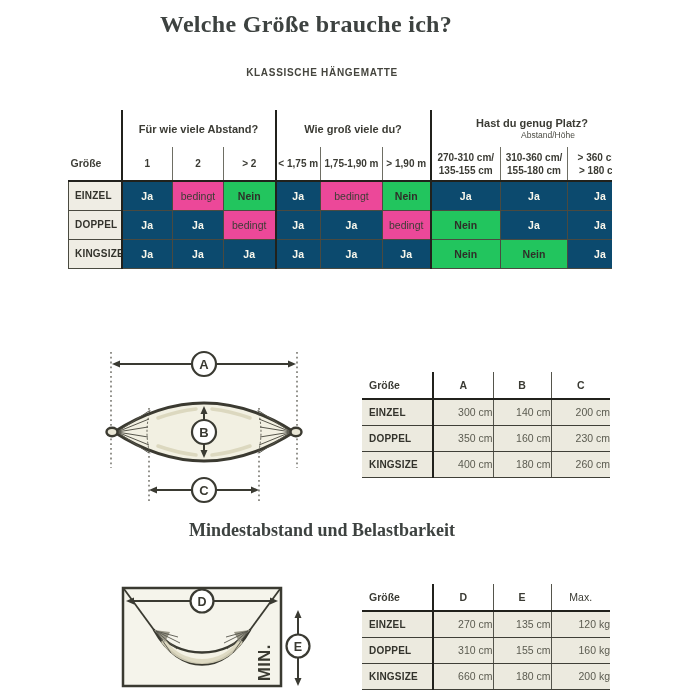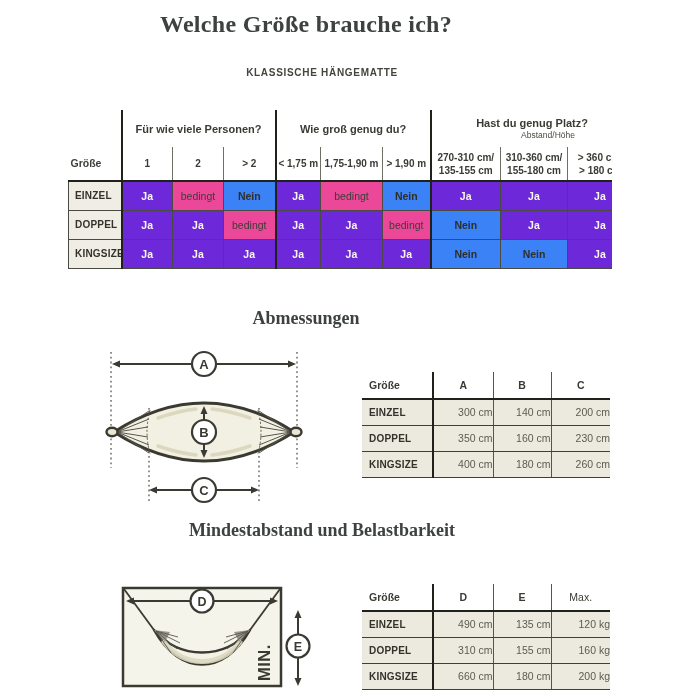--- a/index.html
+++ b/index.html
@@ -19,23 +19,23 @@
     font-weight:bold; font-size:10.5px; color:#3e3e37; border-bottom:2.5px solid #21211c; }
   .cmp .grp { height:37px; font-weight:bold; font-size:11px; color:#3b3b34;
     border-left:2.5px solid #21211c; vertical-align:middle; }
   .cmp .gsub { font-weight:normal; font-size:8.5px; color:#4b4b43; margin-top:1px;margin-left:32px; }
   .cmp .colh { height:34px; font-weight:bold; font-size:10px; color:#3b3b34; line-height:1.3;
     white-space:pre-line; border-left:1px solid #6e6e64; border-bottom:2.5px solid #21211c; }
   .cmp th.gstart, .cmp td.gstart { border-left:2.5px solid #21211c; }
   .cmp tbody td { height:29px; border:1px solid #4a4a40; font-size:10.5px; }
   .cmp td.rowlabel { background:#efede4; font-weight:bold; text-align:left; padding-left:6px;
     font-size:10px; letter-spacing:.2px; color:#33332c; }
-  .v-ja { background:#6d28d9; color:#f8f7ec; font-weight:bold; font-size:11.5px; letter-spacing:.2px; }
+  .v-ja { background:#0c4a6e; color:#f8f7ec; font-weight:bold; font-size:11.5px; letter-spacing:.2px; }
   .v-bedingt { background:#ec4899; color:#3d3d36; font-size:10px; }
-  .v-nein { background:#3b82f6; color:#2f2f29; font-weight:bold; font-size:10px; }
+  .v-nein { background:#22c55e; color:#2f2f29; font-weight:bold; font-size:10px; }
 
   
   .sec-title { position:absolute; left:0; width:100%; text-align:center;
     font-family:"Liberation Serif", serif; font-weight:bold; font-size:18px; color:#3d4240; }
   #title-abmessungen { top:308px; }
   #title-mindest { top:520px;padding-left:32px; }
 
   
   .dim { position:absolute; left:362px; width:248px; border-collapse:collapse; table-layout:fixed; }
   #dim-abmessungen { top:372px; }
@@ -73,24 +73,24 @@
         <col style="width:62px">
         <col style="width:48px">
       <col style="width:70px">
         <col style="width:67px">
         <col style="width:65px">
     </colgroup>
     <thead>
       <tr>
         <th class="corner" rowspan="2">Größe</th>
         <th class="grp" colspan="3">
-          <div>Für wie viele Personen?</div>
+          <div>Für wie viele Abstand?</div>
         </th>
         <th class="grp" colspan="3">
-          <div>Wie groß genug du?</div>
+          <div>Wie groß viele du?</div>
         </th>
         <th class="grp" colspan="3">
           <div>Hast du genug Platz?</div>
           <div class="gsub">Abstand/Höhe</div>
         </th>
       </tr>
       <tr>
         <th class="colh gstart">1</th>
         <th class="colh">2</th>
         <th class="colh">&gt; 2</th>
@@ -138,21 +138,20 @@
         <td class="gstart v-ja">Ja</td>
         <td class="v-ja">Ja</td>
         <td class="v-ja">Ja</td>
         <td class="gstart v-nein">Nein</td>
         <td class="v-nein">Nein</td>
         <td class="v-ja">Ja</td>
       </tr>
     </tbody>
   </table>
 
-  <div class="sec-title" id="title-abmessungen">Abmessungen</div>
 
   <svg class="svg1" width="200" height="155" viewBox="0 0 200 155">
     <g stroke="#4c4b42" stroke-width="1.2" stroke-dasharray="1.8 3">
       <line x1="7" y1="2" x2="7" y2="118"></line>
       <line x1="193" y1="2" x2="193" y2="118"></line>
       <line x1="45" y1="58" x2="45" y2="153"></line>
       <line x1="155" y1="58" x2="155" y2="153"></line>
     </g>
     <g>
       <line x1="14" y1="14" x2="186" y2="14" stroke="#3a3a32" stroke-width="2"></line>
@@ -297,21 +296,21 @@
       <tr>
         <th class="lab">Größe</th>
         <th class="c2">D</th>
         <th class="c3">E</th>
         <th class="c4 max">Max.</th>
       </tr>
     </thead>
     <tbody>
       <tr>
         <td class="lab">EINZEL</td>
-        <td class="c2">490 cm</td>
+        <td class="c2">270 cm</td>
         <td class="c3">135 cm</td>
         <td class="c4">120 kg</td>
       </tr>
       <tr>
         <td class="lab">DOPPEL</td>
         <td class="c2">310 cm</td>
         <td class="c3">155 cm</td>
         <td class="c4">160 kg</td>
       </tr>
       <tr>

